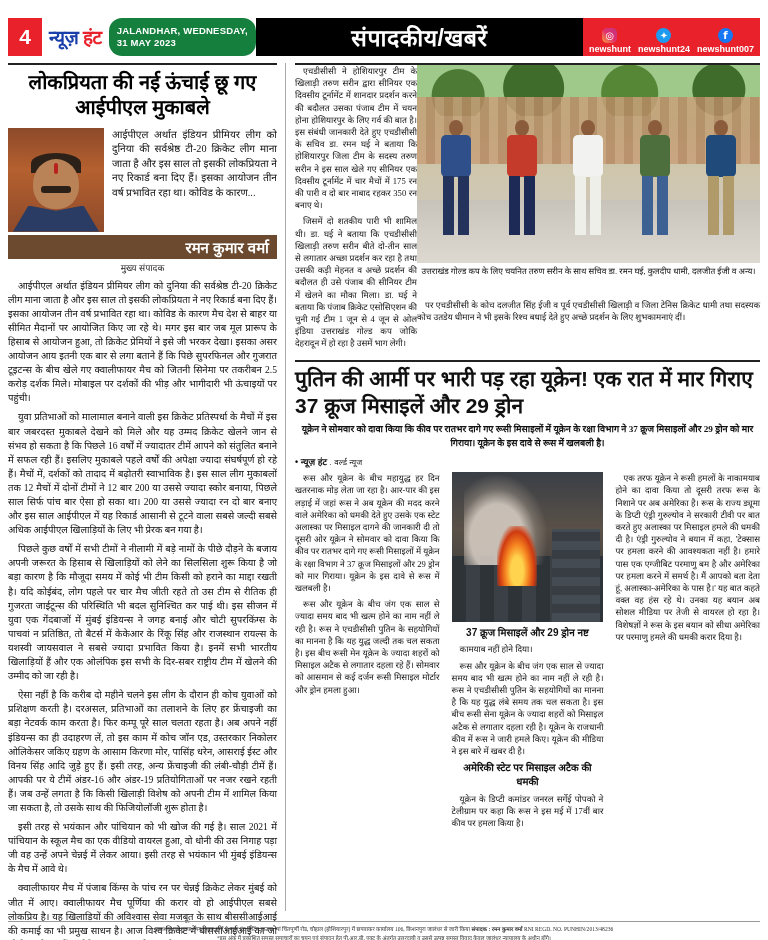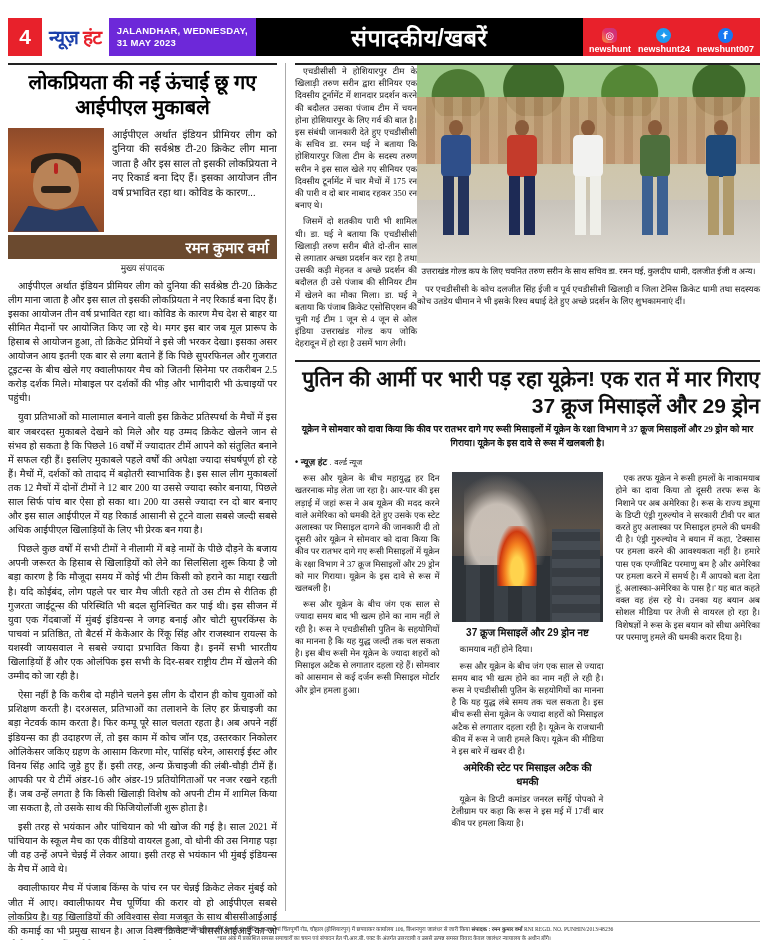--- a/index.html
+++ b/index.html
@@ -30,25 +30,25 @@
     background: #ffffff; display: flex; align-items: center; justify-content: center;
     padding: 0 7px; border: 0;
   }
   .mh-logo-inner {
     font-family: "Liberation Sans", sans-serif;
     font-weight: bold; font-size: 19px; color: #1a3faa;
     letter-spacing: -0.5px; white-space: nowrap;
   }
   .mh-logo-inner .hunt { color: #e8212b; }
   .mh-date {
-    background: #6d28d9; color: #fff;
+    background: #15803d; color: #fff;
     display: flex; flex-direction: column; justify-content: center;
     padding: 0 8px;
     font-family: "Liberation Sans", sans-serif;
-    font-weight: bold; font-size: 9.5px; line-height: 1.25; letter-spacing: 0.2px;
+    font-weight: bold; font-size: 9.5px; line-height: 1.25; letter-spacing: 0.2px; border-radius: 13px;
   }
   .mh-section {
     background: #000000; color: #fff; flex: 1;
     display: flex; align-items: center; justify-content: center;
     font-family: "Liberation Sans", sans-serif;
     font-weight: bold; font-size: 23px; letter-spacing: 0.5px;
   }
   .mh-social {
     background: #e8212b; display: flex; align-items: flex-end;
     padding: 0 6px 2px 6px; gap: 7px;
@@ -171,32 +171,32 @@
   .pl .legs { position: absolute; left: 50%; transform: translateX(-50%); top: 56px; width: 26px; bottom: 0; }
   .pl .legs::before, .pl .legs::after { content:""; position: absolute; top: 0; bottom: 0; width: 11px; }
   .pl .legs::before { left: 0; } .pl .legs::after { right: 0; }
   .pl1 .torso { background: #2f4f8a; } .pl1 .legs::before,.pl1 .legs::after { background: #24335c; }
   .pl2 .torso { background: #c43b2b; } .pl2 .legs::before,.pl2 .legs::after { background: #1d2a55; }
   .pl3 .torso { background: #f2f2f0; } .pl3 .legs::before,.pl3 .legs::after { background: #efefe9; }
   .pl4 .torso { background: #4d6f3d; } .pl4 .legs::before,.pl4 .legs::after { background: #3d6192; }
   .pl5 .torso { background: #1f4a7a; } .pl5 .legs::before,.pl5 .legs::after { background: #b09a6a; }
   .caption {
     font-size: 8.4px; text-align: center; line-height: 1.4;
-    margin: 3px 0 5px 0; color: #111;
+    margin: 3px 0 21px 0; color: #111;
   }
   .s1-cols { display: flex; gap: 7px; }
   .s1-cols .c { flex: 1; font-size: 8.6px; line-height: 1.42; text-align: justify; }
   .s1-cols .c p { margin: 0 0 4px 0; text-indent: 8px; }
 
   
   .divider2 { border-top: 2px solid #222; margin: 6px 0 4px 0; }
   .uk-headline {
     font-family: "Liberation Sans", sans-serif;
     font-weight: bold; font-size: 21px; line-height: 1.28;
-    text-align: right; margin: 2px 0 4px 0;
+    text-align: left; margin: 2px 0 4px 0;
   }
   .uk-sub {
     font-size: 9.2px; text-align: center; line-height: 1.45;
     font-weight: bold; margin: 0 0 5px 0; color: #111;
   }
   .uk-wrap { display: flex; gap: 12px; margin-top: 3px; }
   .uk-col { flex: 1; font-size: 8.6px; line-height: 1.42; text-align: justify; }
   .uk-col p { margin: 0 0 4px 0; text-indent: 8px; }
   .uk-mid { flex: 1.05; }
   .photo-fire {

